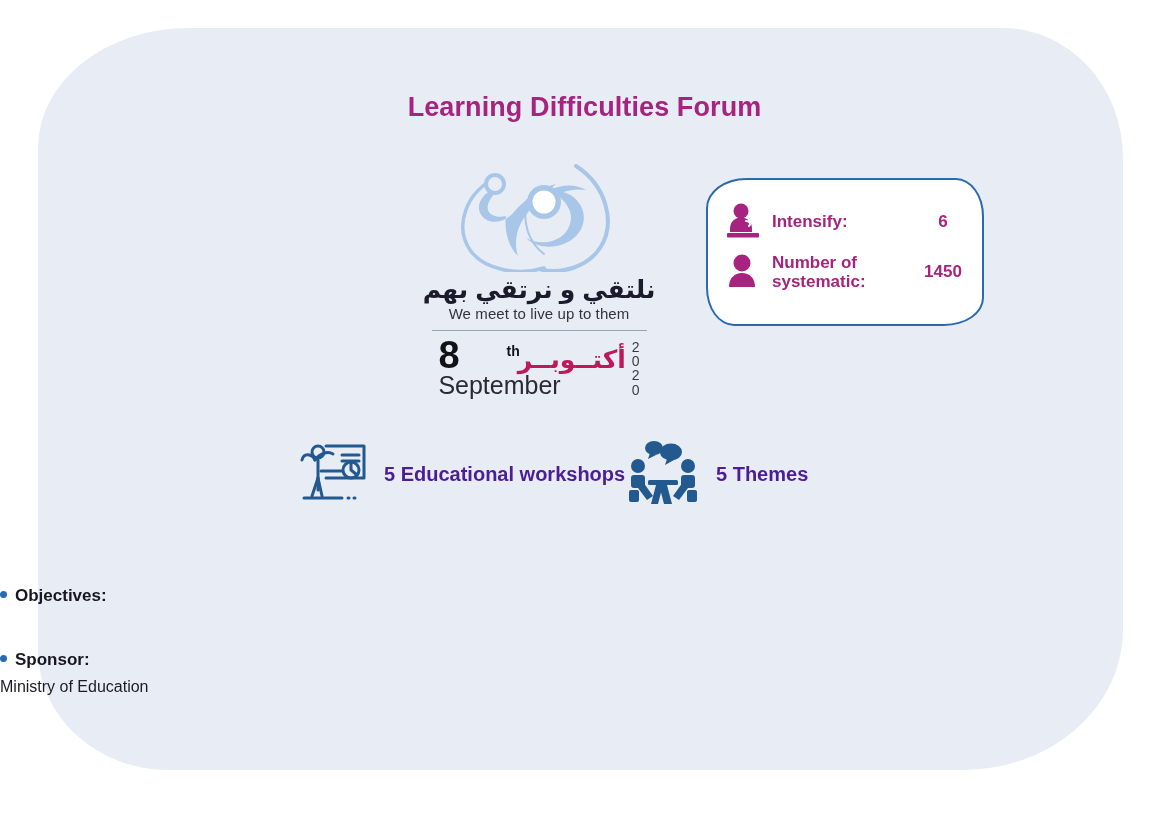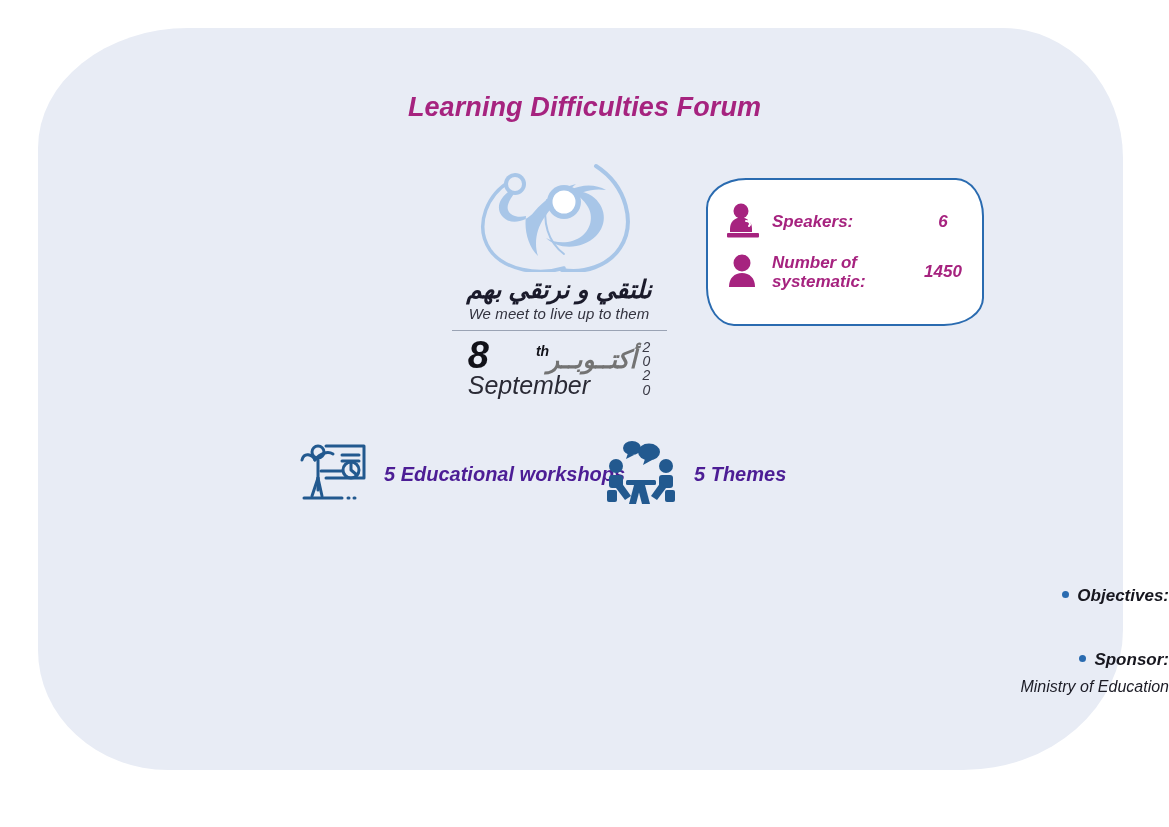--- a/index.html
+++ b/index.html
@@ -11,21 +11,20 @@
     font-family: "Liberation Sans", "DejaVu Sans", sans-serif;
     overflow: hidden;
   }
 
   
   .canvas {
     position: relative;
     width: 1169px;
     height: 827px;
     background: #ffffff;
-    font-style: italic;
   }
 
   .blob {
     position: absolute;
     left: 38px;
     top: 28px;
     width: 1085px;
     height: 742px;
     background: #e8ecf5;
     border-radius: 150px 120px 160px 130px / 120px 130px 140px 120px;
@@ -40,21 +39,21 @@
     text-align: center;
     font-size: 27px;
     font-weight: bold;
     color: #a6237f;
     letter-spacing: 0.1px;
   }
 
   
   .logo-block {
     position: absolute;
-    left: 424px;
+    left: 404px;
     top: 160px;
     width: 270px;
     text-align: center;
   }
   .logo-mark { width: 270px; height: 112px; display: block; }
 
   .tagline-ar {
     margin-top: 3px;
     font-size: 25px;
     font-weight: bold;
@@ -94,21 +93,21 @@
   .date-line-ar {
     display: flex;
     flex-direction: row;
     align-items: baseline;
     direction: rtl;
     line-height: 1;
   }
   .date-month-ar {
     font-size: 25px;
     font-weight: bold;
-    color: #737373;
+    color: #be185d;
     letter-spacing: -1px;
   }
   .date-day {
     font-size: 38px;
     font-weight: bold;
     color: #111118;
     line-height: 1;
     margin-right: 5px;
   }
   .date-ord {
@@ -178,42 +177,42 @@
     flex: 0 0 62px;
   }
 
   
   .feature {
     position: absolute;
     display: flex;
     align-items: center;
   }
   .feature.workshops { left: 296px; top: 438px; }
-  .feature.themes    { left: 604px; top: 438px; }
+  .feature.themes    { left: 626px; top: 438px; }
 
   .feature-icon { width: 74px; height: 72px; flex: 0 0 74px; }
   .feature-text {
     font-size: 20px;
     font-weight: bold;
     color: #4c1d95;
     margin-left: 14px;
     line-height: 1.3;
     text-align: center;
   }
   .feature.themes .feature-text { text-align: left; margin-left: 16px; }
 
   
   .info {
     position: absolute;
     left: 0;
     width: 1169px;
-    text-align: right;
+    text-align: left;
   }
   .info.objectives { top: 585px; }
-  .info.sponsor    { top: 649px; padding-left: 10px; }
+  .info.sponsor    { top: 649px; }
 
   .info-head {
     font-size: 17px;
     font-weight: bold;
     color: #17171f;
     line-height: 1.35;
   }
   .bullet {
     display: inline-block;
     width: 7px;
@@ -298,21 +297,21 @@
   <div class="stats-card">
 
     <div class="stat-row r1">
       <svg class="stat-icon" viewBox="0 0 38 40">
         <circle cx="17" cy="9" r="7.5" fill="#a6237f"></circle>
         <path d="M6 27 C6 19.5 11 15.5 17 15.5 C23 15.5 28 19.5 28 27 L28 30 L6 30 Z" fill="#a6237f"></path>
         <rect x="3" y="31" width="32" height="4.5" rx="1" fill="#a6237f"></rect>
         <path d="M22 19 C26 19 27 22 25 24" stroke="#ffffff" stroke-width="2" fill="none" stroke-linecap="round"></path>
         <circle cx="26.5" cy="18" r="2.6" fill="#ffffff"></circle>
       </svg>
-      <div class="stat-label">Speakers:</div>
+      <div class="stat-label">Intensify:</div>
       <div class="stat-value">6</div>
     </div>
 
     <div class="stat-row r2">
       <svg class="stat-icon" viewBox="0 0 38 40">
         <circle cx="18" cy="11" r="8.5" fill="#a6237f"></circle>
         <path d="M5 35 C5 26 10.5 21 18 21 C25.5 21 31 26 31 35 Z" fill="#a6237f"></path>
       </svg>
       <div class="stat-label">Number of systematic:</div>
       <div class="stat-value">1450</div>

